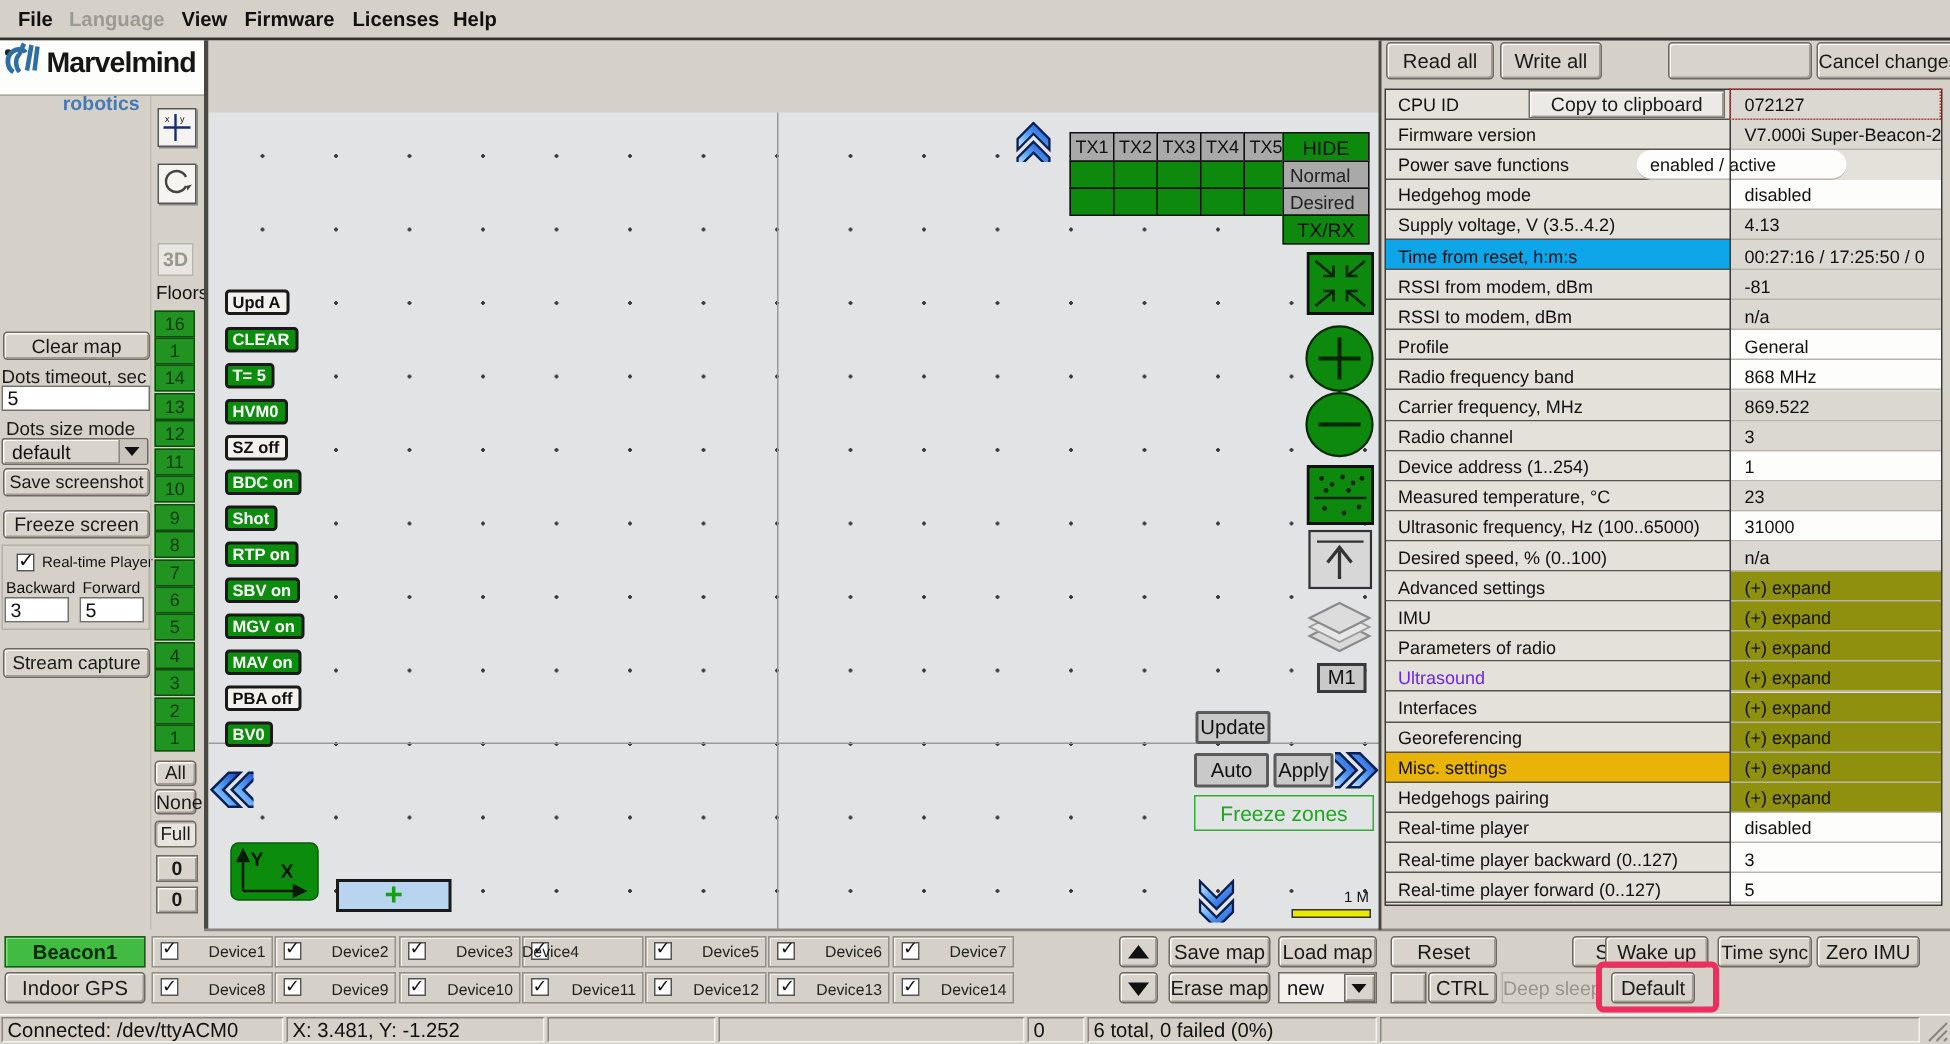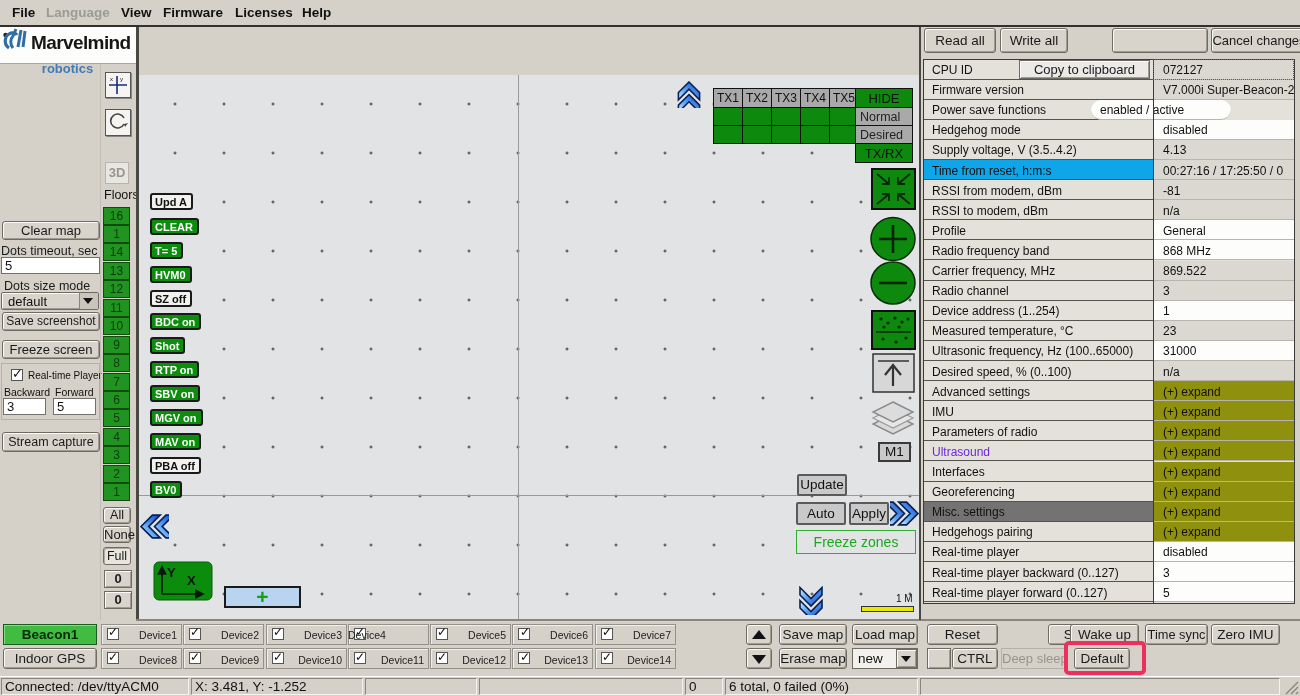--- a/index.html
+++ b/index.html
@@ -297,21 +297,21 @@
 <div class="abs" style="left:924px;top:401.2px;width:230px;height:20.1px;background:#e4e1db;border-bottom:1px solid #55534e;color:#111;font-size:12px;padding:3.5px 0 0 8px;white-space:nowrap;overflow:hidden;">IMU</div>
 <div class="abs" style="left:1154px;top:401.2px;width:140px;height:20.1px;background:#90900f;border-bottom:1px solid #b8b5ae;color:#111;font-size:12px;padding:3.5px 0 0 9px;white-space:nowrap;overflow:hidden;">(+) expand</div>
 <div class="abs" style="left:924px;top:421.3px;width:230px;height:20.1px;background:#e4e1db;border-bottom:1px solid #55534e;color:#111;font-size:12px;padding:3.5px 0 0 8px;white-space:nowrap;overflow:hidden;">Parameters of radio</div>
 <div class="abs" style="left:1154px;top:421.3px;width:140px;height:20.1px;background:#90900f;border-bottom:1px solid #b8b5ae;color:#111;font-size:12px;padding:3.5px 0 0 9px;white-space:nowrap;overflow:hidden;">(+) expand</div>
 <div class="abs" style="left:924px;top:441.4px;width:230px;height:20.1px;background:#e4e1db;border-bottom:1px solid #55534e;color:#6d28d9;font-size:12px;padding:3.5px 0 0 8px;white-space:nowrap;overflow:hidden;">Ultrasound</div>
 <div class="abs" style="left:1154px;top:441.4px;width:140px;height:20.1px;background:#90900f;border-bottom:1px solid #b8b5ae;color:#111;font-size:12px;padding:3.5px 0 0 9px;white-space:nowrap;overflow:hidden;">(+) expand</div>
 <div class="abs" style="left:924px;top:461.5px;width:230px;height:20.1px;background:#e4e1db;border-bottom:1px solid #55534e;color:#111;font-size:12px;padding:3.5px 0 0 8px;white-space:nowrap;overflow:hidden;">Interfaces</div>
 <div class="abs" style="left:1154px;top:461.5px;width:140px;height:20.1px;background:#90900f;border-bottom:1px solid #b8b5ae;color:#111;font-size:12px;padding:3.5px 0 0 9px;white-space:nowrap;overflow:hidden;">(+) expand</div>
 <div class="abs" style="left:924px;top:481.6px;width:230px;height:20.1px;background:#e4e1db;border-bottom:1px solid #55534e;color:#111;font-size:12px;padding:3.5px 0 0 8px;white-space:nowrap;overflow:hidden;">Georeferencing</div>
 <div class="abs" style="left:1154px;top:481.6px;width:140px;height:20.1px;background:#90900f;border-bottom:1px solid #b8b5ae;color:#111;font-size:12px;padding:3.5px 0 0 9px;white-space:nowrap;overflow:hidden;">(+) expand</div>
-<div class="abs" style="left:924px;top:501.7px;width:230px;height:20.1px;background:#737373;border-bottom:1px solid #55534e;color:#111;font-size:12px;padding:3.5px 0 0 8px;white-space:nowrap;overflow:hidden;">Misc. settings</div>
+<div class="abs" style="left:924px;top:501.7px;width:230px;height:20.1px;background:#eab308;border-bottom:1px solid #55534e;color:#111;font-size:12px;padding:3.5px 0 0 8px;white-space:nowrap;overflow:hidden;">Misc. settings</div>
 <div class="abs" style="left:1154px;top:501.7px;width:140px;height:20.1px;background:#90900f;border-bottom:1px solid #b8b5ae;color:#111;font-size:12px;padding:3.5px 0 0 9px;white-space:nowrap;overflow:hidden;">(+) expand</div>
 <div class="abs" style="left:924px;top:521.8px;width:230px;height:20.1px;background:#e4e1db;border-bottom:1px solid #55534e;color:#111;font-size:12px;padding:3.5px 0 0 8px;white-space:nowrap;overflow:hidden;">Hedgehogs pairing</div>
 <div class="abs" style="left:1154px;top:521.8px;width:140px;height:20.1px;background:#90900f;border-bottom:1px solid #b8b5ae;color:#111;font-size:12px;padding:3.5px 0 0 9px;white-space:nowrap;overflow:hidden;">(+) expand</div>
 <div class="abs" style="left:924px;top:541.9px;width:230px;height:20.1px;background:#e4e1db;border-bottom:1px solid #55534e;color:#111;font-size:12px;padding:3.5px 0 0 8px;white-space:nowrap;overflow:hidden;">Real-time player</div>
 <div class="abs" style="left:1154px;top:541.9px;width:140px;height:20.1px;background:#fdfdfc;border-bottom:1px solid #b8b5ae;color:#111;font-size:12px;padding:3.5px 0 0 9px;white-space:nowrap;overflow:hidden;">disabled</div>
 <div class="abs" style="left:924px;top:562.0px;width:230px;height:20.1px;background:#e4e1db;border-bottom:1px solid #55534e;color:#111;font-size:12px;padding:3.5px 0 0 8px;white-space:nowrap;overflow:hidden;">Real-time player backward (0..127)</div>
 <div class="abs" style="left:1154px;top:562.0px;width:140px;height:20.1px;background:#fdfdfc;border-bottom:1px solid #b8b5ae;color:#111;font-size:12px;padding:3.5px 0 0 9px;white-space:nowrap;overflow:hidden;">3</div>
 <div class="abs" style="left:924px;top:582.1px;width:230px;height:20.1px;background:#e4e1db;border-bottom:1px solid #55534e;color:#111;font-size:12px;padding:3.5px 0 0 8px;white-space:nowrap;overflow:hidden;">Real-time player forward (0..127)</div>
 <div class="abs" style="left:1154px;top:582.1px;width:140px;height:20.1px;background:#fdfdfc;border-bottom:1px solid #b8b5ae;color:#111;font-size:12px;padding:3.5px 0 0 9px;white-space:nowrap;overflow:hidden;">5</div>
 <div class="abs" style="left:1153px;top:58.5px;width:1px;height:545px;background:#3a3a3a;"></div>

